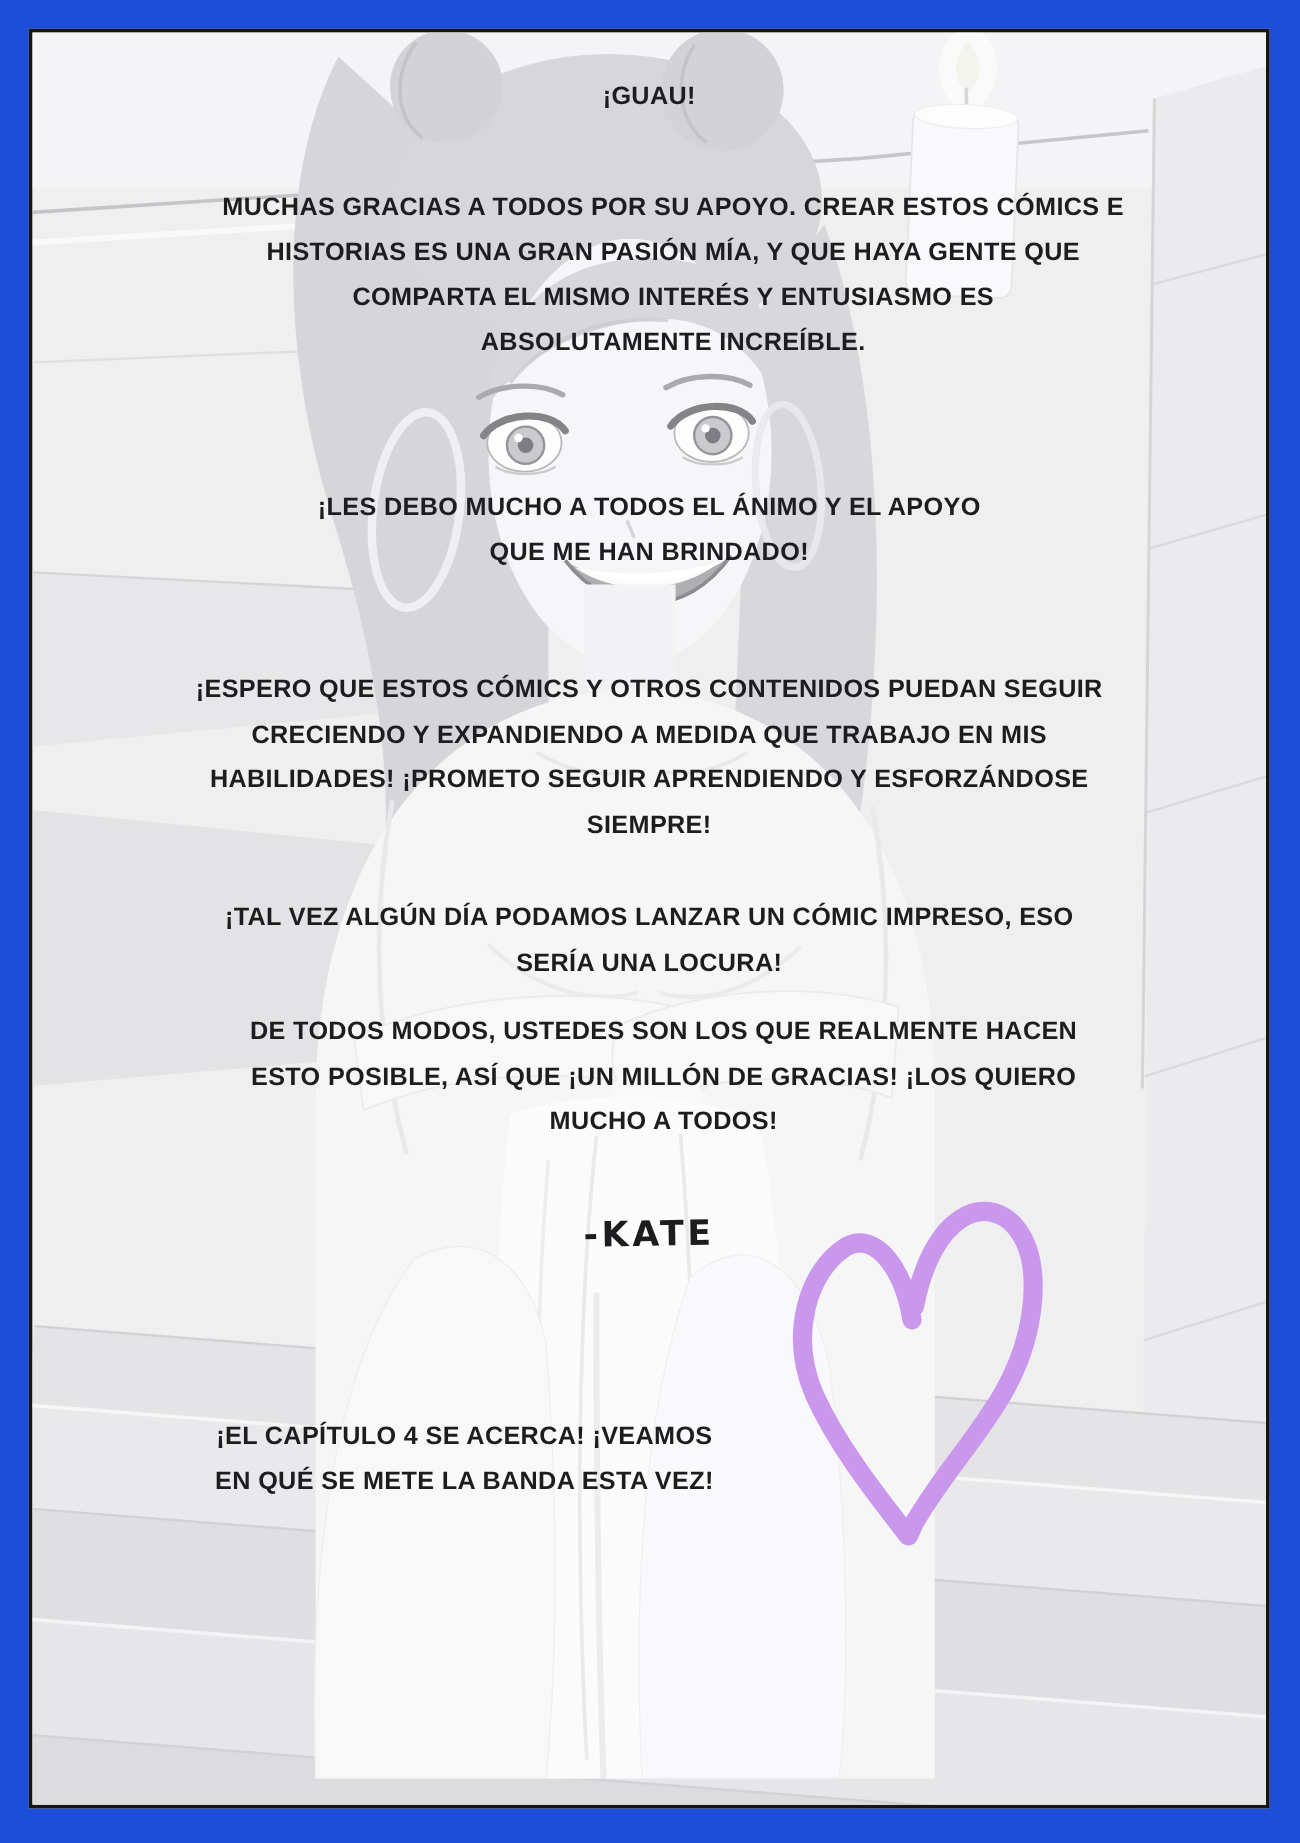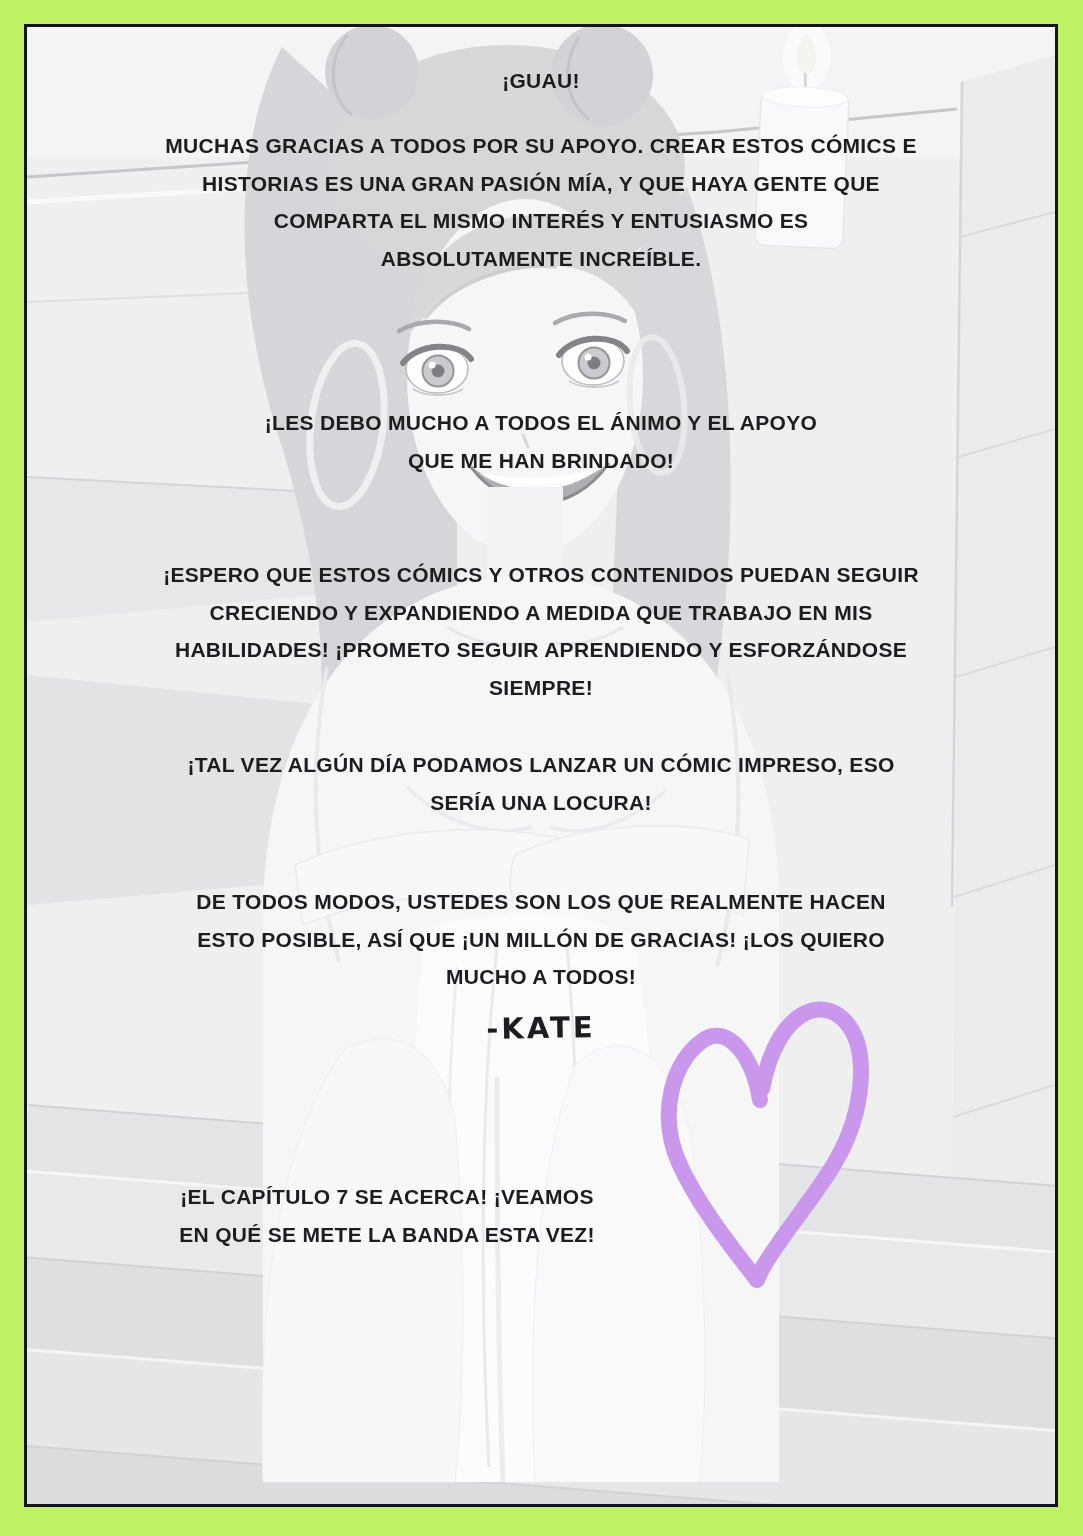--- a/index.html
+++ b/index.html
@@ -1,33 +1,33 @@
 <!DOCTYPE html>
 <html><head>
 <meta charset="utf-8">
 <style>
   html,body{margin:0;padding:0;background:#ffffff;}
   body{width:1083px;height:1536px;position:relative;font-family:"Liberation Sans", sans-serif;}
-  .canvas{position:absolute;inset:0;background:#bef264;}
+  .canvas{position:absolute;inset:0;background:#1d4ed8;}
   .page{
     position:absolute;left:24px;top:24px;width:1034px;height:1483px;
     box-sizing:border-box;border:3px solid #151515;background:#e8e8ea;overflow:hidden;
   }
   .art{position:absolute;left:0;top:0;width:1028px;height:1477px;}
   .tb{
     position:absolute;left:0;width:1028px;text-align:center;
     color:#1d1d1f;font-size:21px;line-height:37.5px;font-weight:600;
     letter-spacing:0.3px;white-space:pre;
   }
   .t-guau{top:35px;}
-  .t-thanks{top:100px;}
+  .t-thanks{top:127px;padding-left:20px;}
   .t-owe{top:377px;}
   .t-growth{top:529px;}
   .t-print{top:719px;}
-  .t-gratitude{top:856px;}
+  .t-gratitude{top:814px;padding-left:12px;}
   .t-signature{
     top:981px;font-family:"DejaVu Sans", sans-serif;font-weight:700;
     font-size:29px;line-height:40px;letter-spacing:3px;transform:rotate(-1deg);
   }
   .t-teaser{top:1151px;left:130px;width:460px;}
 </style>
 </head>
 <body>
 
 <div class="canvas">
@@ -150,17 +150,17 @@
 HABILIDADES! ¡PROMETO SEGUIR APRENDIENDO Y ESFORZÁNDOSE
 SIEMPRE!</div>
     <div class="tb t-owe">¡LES DEBO MUCHO A TODOS EL ÁNIMO Y EL APOYO
 QUE ME HAN BRINDADO!</div>
     <div class="tb t-print">¡TAL VEZ ALGÚN DÍA PODAMOS LANZAR UN CÓMIC IMPRESO, ESO
 SERÍA UNA LOCURA!</div>
     <div class="tb t-gratitude">DE TODOS MODOS, USTEDES SON LOS QUE REALMENTE HACEN
 ESTO POSIBLE, ASÍ QUE ¡UN MILLÓN DE GRACIAS! ¡LOS QUIERO
 MUCHO A TODOS!</div>
     <div class="tb t-signature">-KATE</div>
-    <div class="tb t-teaser">¡EL CAPÍTULO 7 SE ACERCA! ¡VEAMOS
+    <div class="tb t-teaser">¡EL CAPÍTULO 4 SE ACERCA! ¡VEAMOS
 EN QUÉ SE METE LA BANDA ESTA VEZ!</div>
 
   </div>
 </div>
 
 </body></html>

